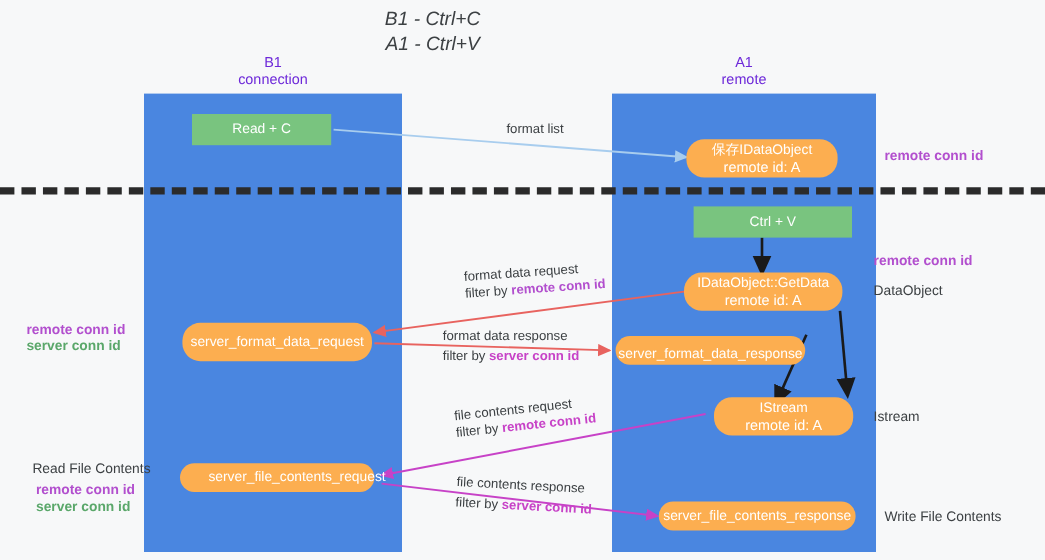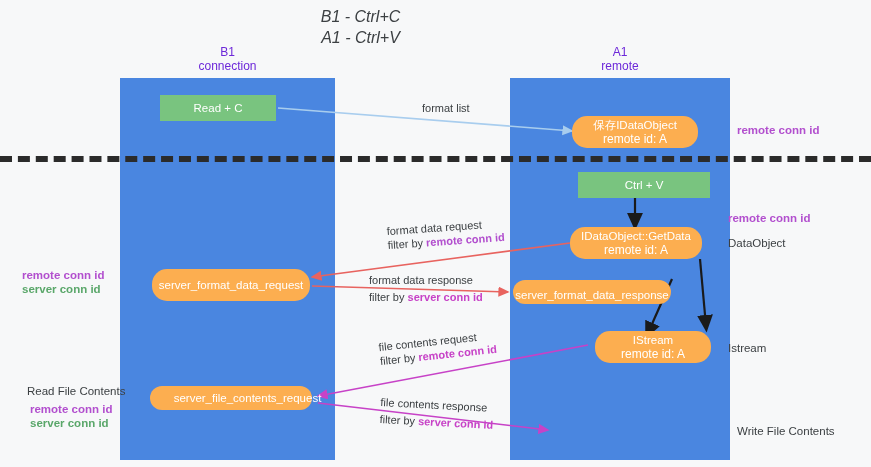--- a/index.html
+++ b/index.html
@@ -180,20 +180,23 @@
   </div>
 
   <div class="abs node orange" style="left:513px; top:280px; width:158px; height:24px;justify-content:flex-end;">
     <span>server_format_data_response</span>
   </div>
 
   <div class="abs node orange" style="left:150px; top:386px; width:162px; height:24px;padding-left:37px;">
     <span>server_file_contents_request</span>
   </div>
 
+  <div class="abs node orange" style="left:549px; top:418px; width:164px; height:24px;">
+    <span>server_file_contents_response</span>
+  </div>
 
   <div class="abs edge-label" style="left:398px; top:101px;margin-left:24px;">
     <div>format list</div>
   </div>
 
   <div class="abs edge-label" style="left:387px; top:220px; transform:rotate(-4deg);">
     <div>format data request</div>
     <div><span>filter by </span><span class="hl-purple">remote conn id</span></div>
   </div>
 

